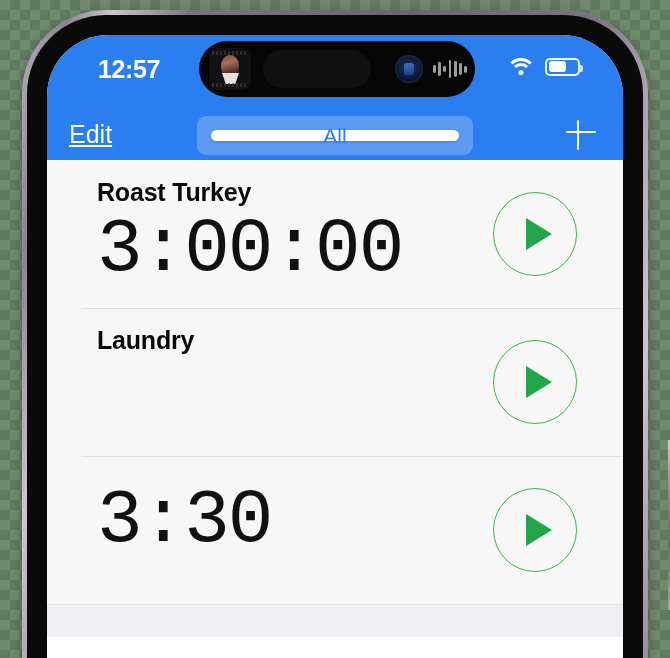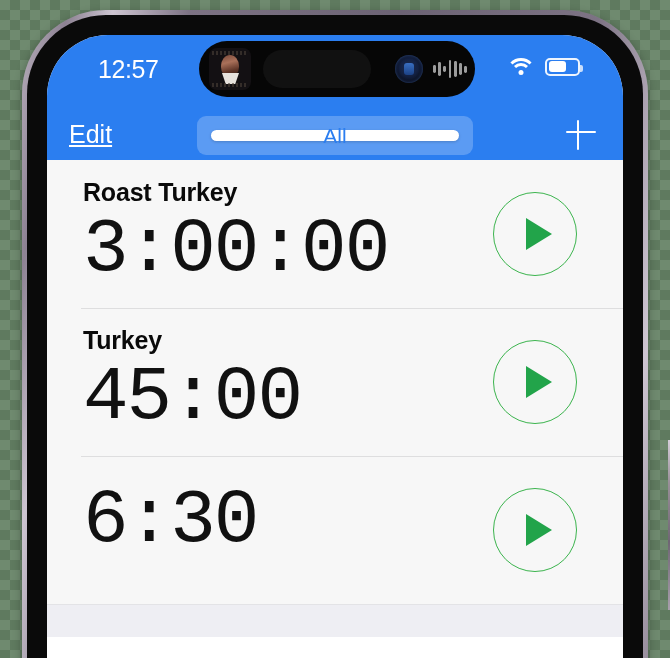--- a/index.html
+++ b/index.html
@@ -91,21 +91,21 @@
   #status-bar {
     position: relative;
     height: 75px;
     background: #2b7ef0;
   }
   #status-time {
     position: absolute;
     left: 51px;
     top: 20px;
     font-size: 25px;
-    font-weight: normal;
+    font-weight: bold;
     color: #ffffff;
     letter-spacing: -0.4px;
   }
   #status-right {
     position: absolute;
     right: 43px;
     top: 22px;
     display: flex;
     align-items: center;
     gap: 11px;
@@ -317,21 +317,21 @@
 
   
   #timer-list {
     background: #f7f7f7;
     padding-bottom: 0;
   }
   .timer-row {
     position: relative;
     height: 148px;
     box-sizing: border-box;
-    padding: 20px 0 0 36px;
+    padding: 20px 0 0 50px;
     cursor: pointer;
   }
   .timer-row + .timer-row::before {
     content: "";
     position: absolute;
     left: 34px;
     right: 0;
     top: 0;
     height: 1px;
     background: #dededf;
@@ -447,29 +447,28 @@
 
           <div class="timer-row">
             <div class="timer-label">Roast Turkey</div>
             <div class="timer-value">3:00:00</div>
             <div class="play-button">
               <div class="tri"></div>
             </div>
           </div>
 
           <div class="timer-row">
-            <div class="timer-label">Turkey</div>
-            <div class="timer-value">45:00</div>
+            <div class="timer-label">Laundry</div>
             <div class="play-button">
               <div class="tri"></div>
             </div>
           </div>
 
           <div class="timer-row">
-            <div class="timer-value">6:30</div>
+            <div class="timer-value">3:30</div>
             <div class="play-button">
               <div class="tri"></div>
             </div>
           </div>
 
           <div id="list-footer"></div>
         </div>
 
       </div>
     </div>

